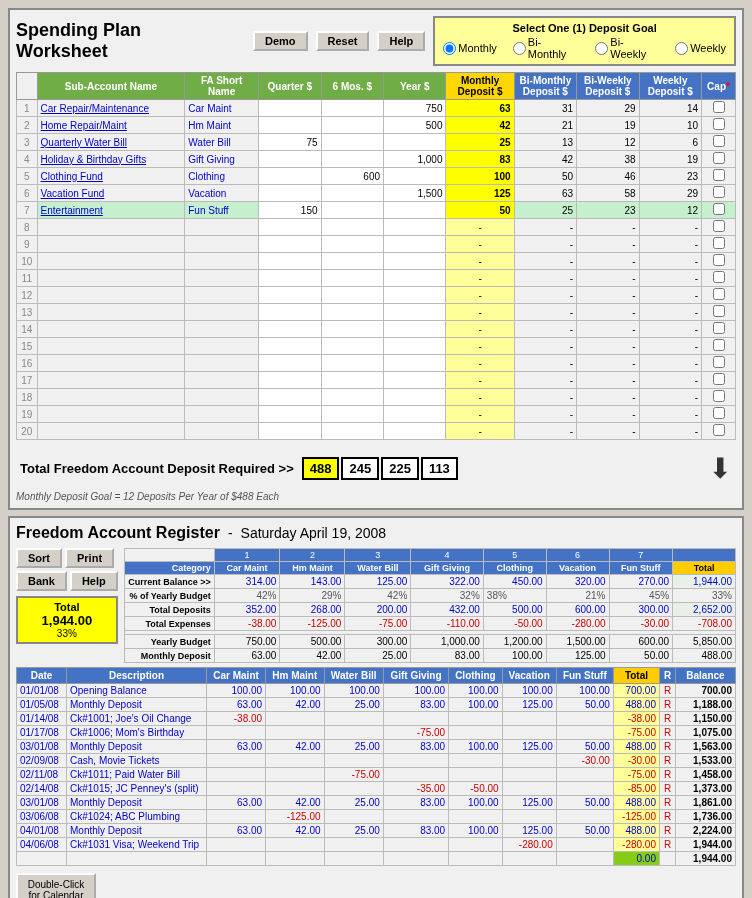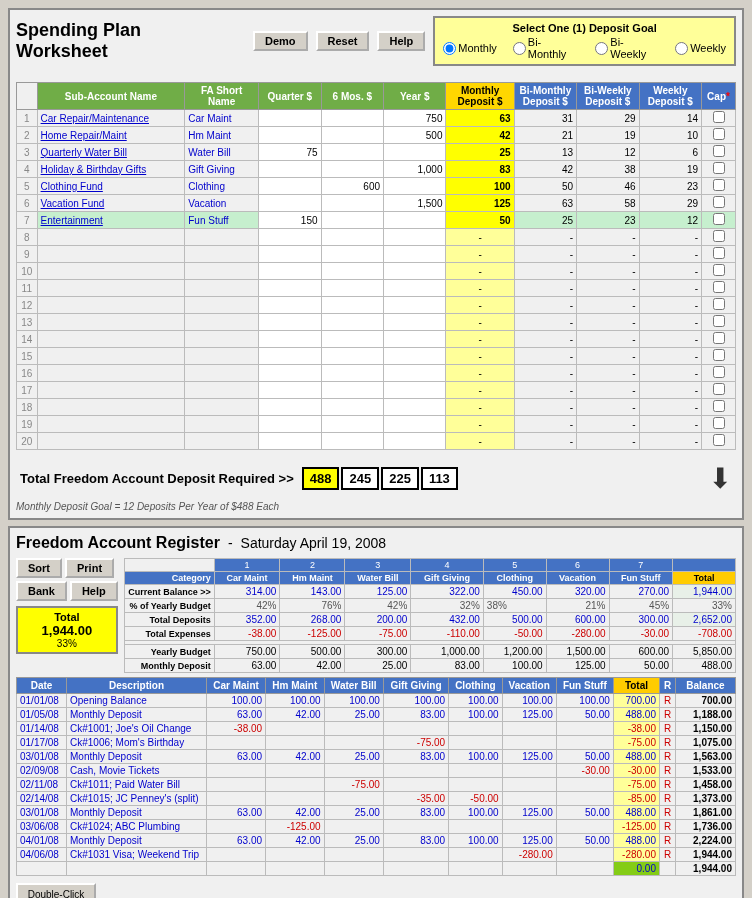--- a/index.html
+++ b/index.html
@@ -2,21 +2,21 @@
 <html><head>
   <meta charset="utf-8">
   <style>
     * { box-sizing: border-box; margin: 0; padding: 0; }
     body { font-family: Arial, sans-serif; font-size: 11px; background: #d4d0c8; padding: 8px; }
 
     .main-container { display: flex; flex-direction: column; gap: 6px; width: 736px; }
 
     
     .worksheet { background: #f0f0f0; border: 2px solid #888; padding: 6px; }
-    .ws-header { display: flex; align-items: center; gap: 8px; margin-bottom: 16px; }
+    .ws-header { display: flex; align-items: center; gap: 8px; margin-bottom: 6px; }
     .ws-title { font-size: 18px; font-weight: bold; color: #000; margin-right: 8px; }
     .btn { background: #d4d0c8; border: 2px outset #fff; padding: 2px 10px; cursor: pointer; font-size: 11px; font-weight: bold; }
     .deposit-goal-box { background: #ffff99; border: 2px solid #888; padding: 4px 8px; margin-left: auto; }
     .deposit-goal-title { text-align: center; font-weight: bold; font-size: 11px; margin-bottom: 2px; }
     .deposit-goal-radios { display: flex; gap: 16px; justify-content: space-around; }
     .radio-item { display: flex; align-items: center; gap: 2px; }
 
     .ws-table { width: 100%; border-collapse: collapse; }
     .ws-table th { background: #4472c4; color: white; border: 1px solid #999; padding: 2px 3px; text-align: center; font-size: 10px; font-weight: bold; }
     .ws-table th.green-header { background: #70ad47; }
@@ -433,21 +433,21 @@
                 <td style="text-align:right;color:#0000cc;background:transparent;">125.00</td>
                 <td style="text-align:right;color:#0000cc;background:transparent;">322.00</td>
                 <td style="text-align:right;color:#0000cc;background:transparent;">450.00</td>
                 <td style="text-align:right;color:#0000cc;background:transparent;">320.00</td>
                 <td style="text-align:right;color:#0000cc;background:transparent;">270.00</td>
                 <td style="text-align:right;color:#0000cc;background:#e8f0e8;">1,944.00</td>
               </tr>
               <tr>
                 <td style="font-weight:bold;font-size:9px;text-align:right;padding:1px 3px;">% of Yearly Budget</td>
                 <td style="text-align:right;color:#555;background:transparent;">42%</td>
-                <td style="text-align:right;color:#555;background:transparent;">76%</td>
+                <td style="text-align:right;color:#555;background:transparent;">29%</td>
                 <td style="text-align:right;color:#555;background:transparent;">42%</td>
                 <td style="text-align:right;color:#555;background:transparent;">32%</td>
                 <td style="text-align:left;color:#555;background:transparent;">38%</td>
                 <td style="text-align:right;color:#555;background:transparent;">21%</td>
                 <td style="text-align:right;color:#555;background:transparent;">45%</td>
                 <td style="text-align:right;color:#555;background:transparent;">33%</td>
               </tr>
               <tr>
                 <td style="font-weight:bold;font-size:9px;text-align:right;padding:1px 3px;">Total Deposits</td>
                 <td style="text-align:right;color:#0000cc;background:transparent;">352.00</td>

